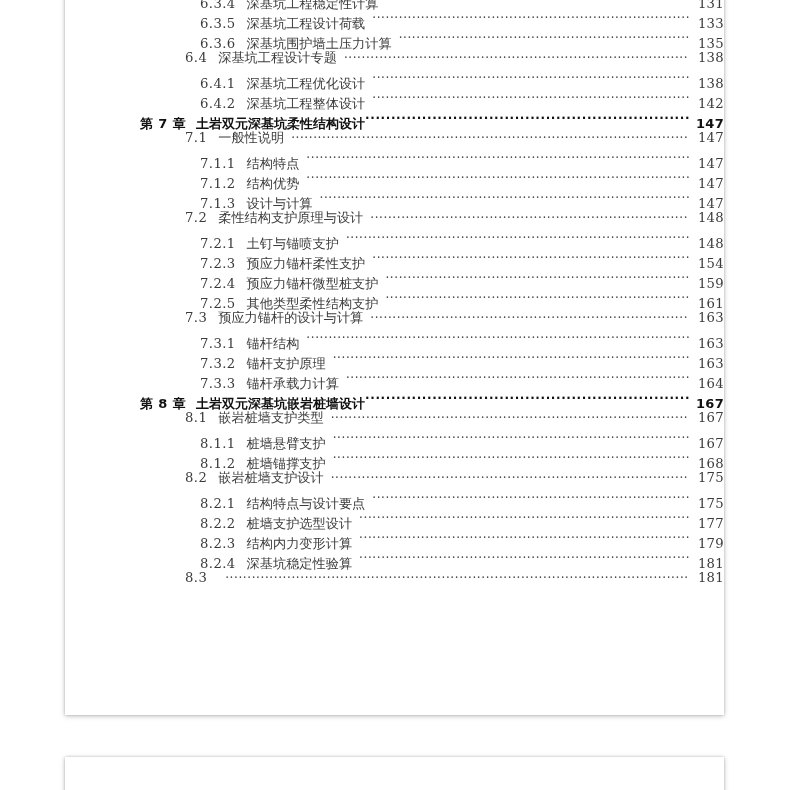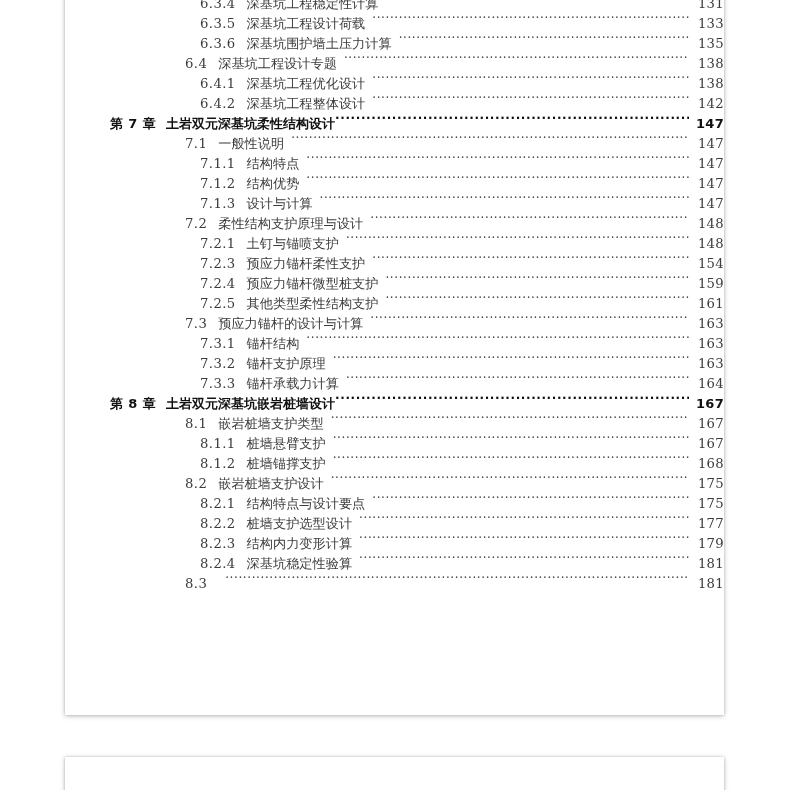--- a/index.html
+++ b/index.html
@@ -84,22 +84,22 @@
     line-height: 20px;
   }
   .page {
     flex: 0 0 auto;
     width: 30px;
     text-align: right;
     letter-spacing: 0.3px;
   }
 
   
-  .lvl-chapter { padding-left: 45px; }
-  .lvl-2       { padding-left: 120px; }
+  .lvl-chapter { padding-left: 75px; }
+  .lvl-2       { padding-left: 120px; align-items: center; }
   .lvl-3       { padding-left: 135px; }
 
   
   .toc-row.chapter {
     font-weight: bold;
     color: #111111;
     font-family: "DejaVu Sans", "Liberation Sans", sans-serif;
     font-size: 13px;
   }
   .toc-row.chapter .gap { width: 0px; }

